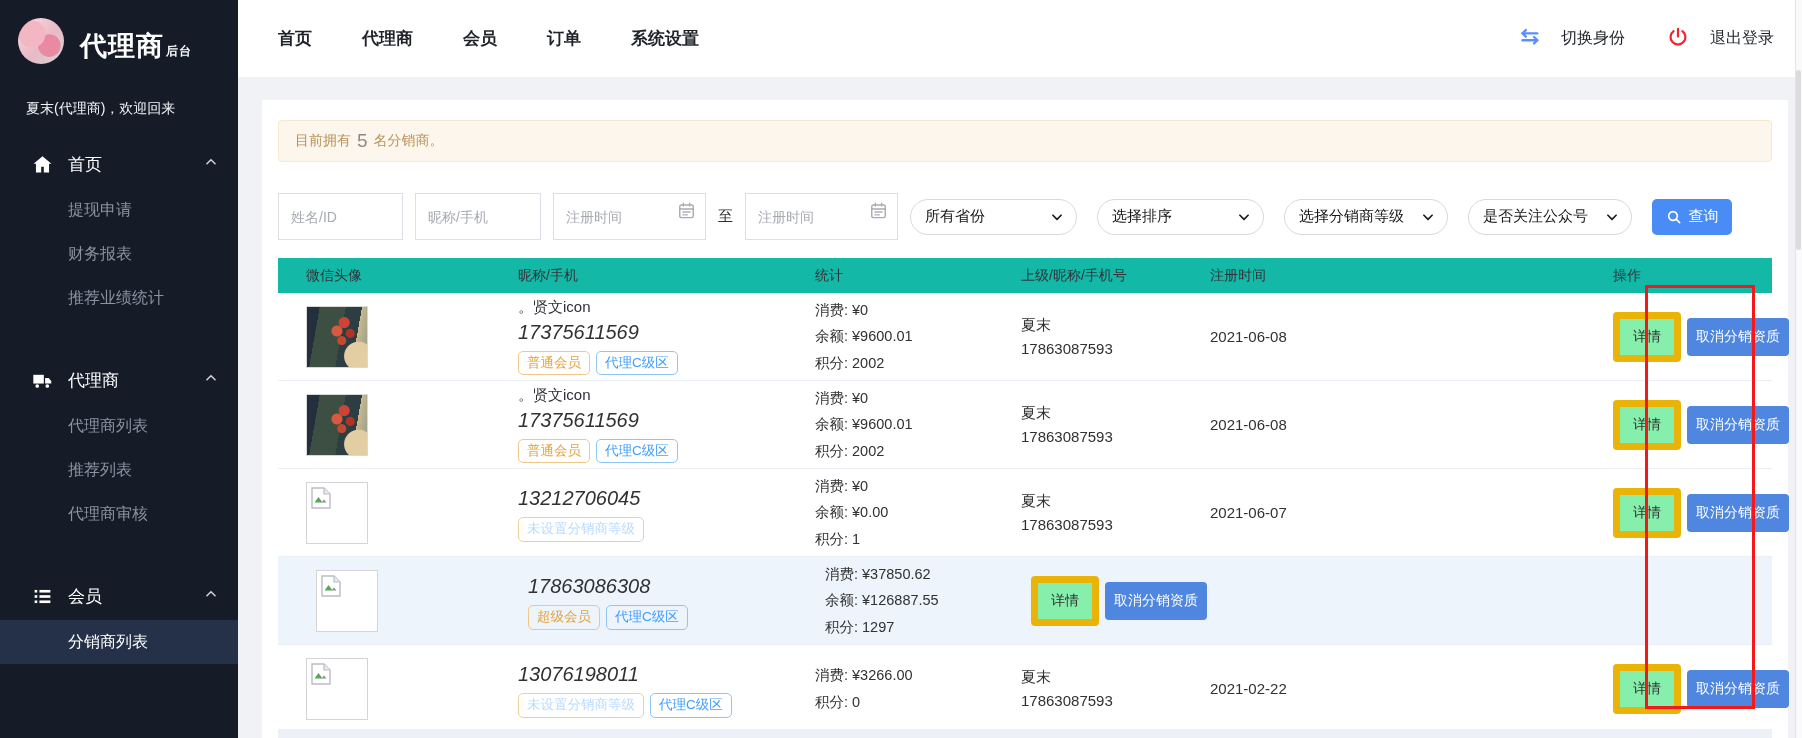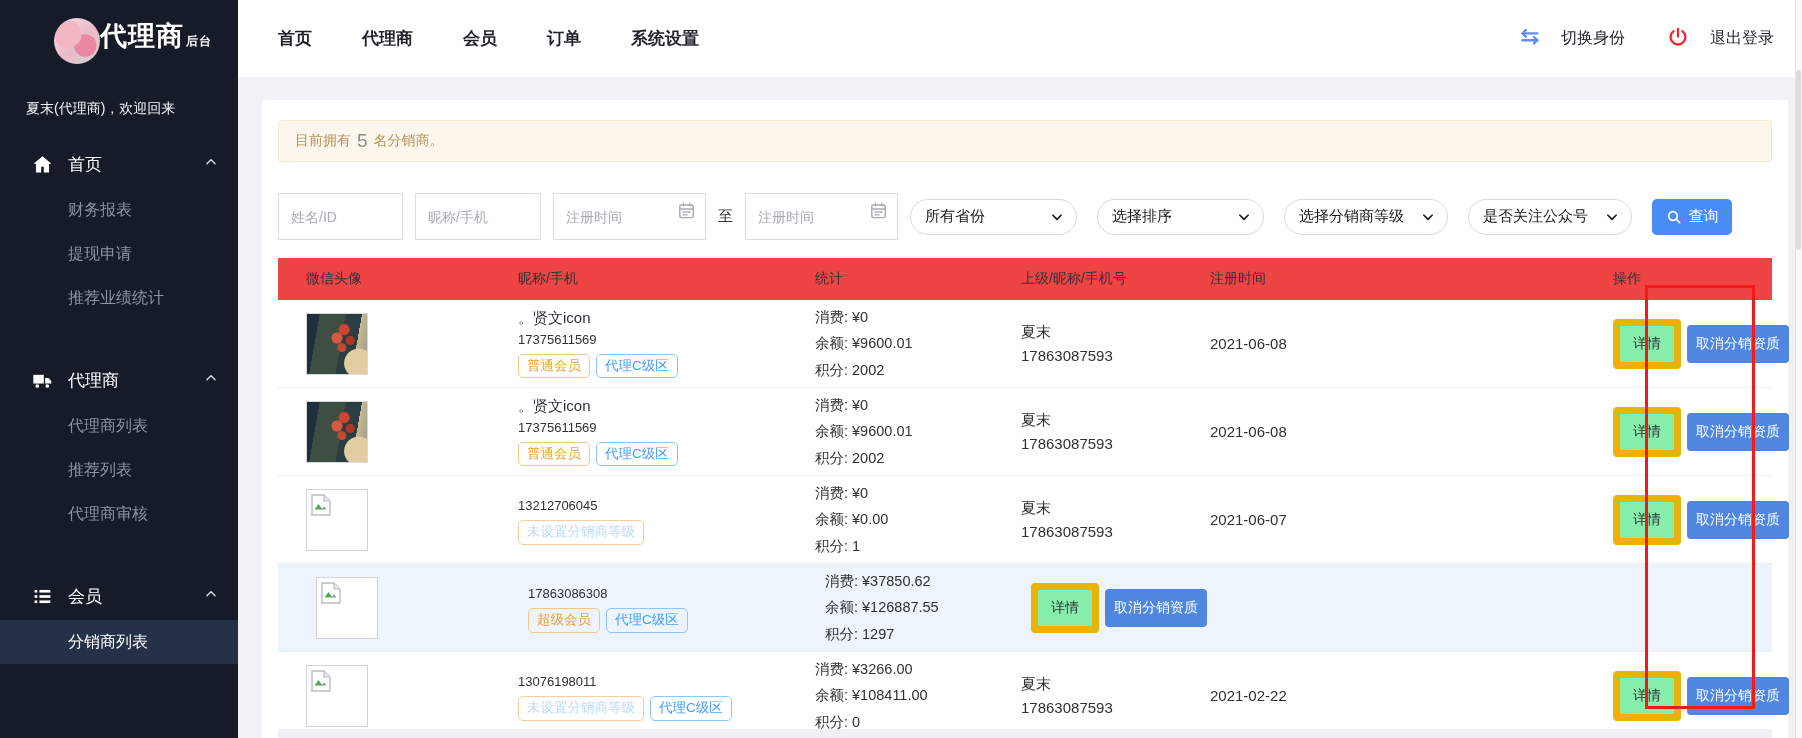--- a/index.html
+++ b/index.html
@@ -1,21 +1,21 @@
 <!DOCTYPE html>
 <html><head>
 <meta charset="utf-8">
 <style>
   * { margin:0; padding:0; box-sizing:border-box; }
   html,body { width:1802px; height:738px; overflow:hidden; font-family:"Liberation Sans","DejaVu Sans",sans-serif; background:#f0f2f5; }
   .app { position:relative; width:1802px; height:738px; }
 
   
   .sidebar { position:absolute; left:0; top:0; width:238px; height:738px; background:#151b27; color:#fff; z-index:5; }
-  .logo-row { display:flex; align-items:flex-start; padding:18px 0 0 18px;margin-left:36px; }
+  .logo-row { display:flex; align-items:flex-end; gap:16px; padding:18px 0 0 18px; }
   .logo-avatar { width:46px; height:46px; border-radius:50%; flex:none;
     background: radial-gradient(circle at 30% 35%, #f3b7c4 0 30%, transparent 32%),
                 radial-gradient(circle at 68% 60%, #e98aa2 0 26%, transparent 28%),
                 linear-gradient(135deg,#f7dfe3 0%, #e9b9c6 55%, #cfd8d4 100%); }
   .logo-text { font-size:27px; font-weight:bold; letter-spacing:1px; }
   .logo-suffix { font-size:12px; font-weight:bold; margin-left:2px; }
   .welcome { padding:0 0 0 26px; margin-top:36px; font-size:14px; color:#f2f4f7; }
   .menu { margin-top:22px; }
   .menu-group { margin-bottom:10px; }
   .group-head { display:flex; align-items:center; height:48px; padding:0 20px 0 30px; cursor:pointer; font-size:17px; color:#fff; }
@@ -58,36 +58,36 @@
   .select .sel-text { flex:1; }
   .select svg { width:14px; height:14px; margin-left:10px; }
   .w-s1 { width:167px; } .w-s2 { width:167px; } .w-s3 { width:164px; } .w-s4 { width:164px; }
   .search-btn { height:36px; width:80px; background:#4a8cf5; color:#fff; border:none; border-radius:5px;
     font-size:15px; display:flex; align-items:center; justify-content:center; gap:7px; cursor:pointer; font-family:inherit; }
   .search-btn svg { width:16px; height:16px; }
 
   
   .table { margin-top:18px; }
   .thead, .trow { display:grid; grid-template-columns:212px 297px 206px 189px 403px 1fr; padding:0 10px 0 28px; align-items:center; }
-  .thead { background:#ef4444; height:42px; font-size:14px; color:#30343a; }
+  .thead { background:#14b8a6; height:35px; font-size:14px; color:#30343a; }
   .trow { min-height:88px; border-bottom:1px solid #ebeef5; font-size:14px; color:#303133; }
   .trow.hl { background:#eef4fc;padding-left:38px; }
   .avatar { width:62px; height:62px; }
   .avatar.photo { border:1px solid #d8d8d8;
     background:
       radial-gradient(circle at 62% 26%, #cd4434 0 5px, transparent 6px),
       radial-gradient(circle at 50% 40%, #d85a3e 0 5px, transparent 6px),
       radial-gradient(circle at 72% 44%, #b33226 0 4px, transparent 5px),
       radial-gradient(circle at 58% 56%, #c24a30 0 4px, transparent 5px),
       radial-gradient(circle at 86% 82%, #e3cda2 0 14px, transparent 15px),
       linear-gradient(100deg, #232f3c 0 18%, #3c4f42 18% 55%, #2c3e42 55% 78%, #c9b98e 78%, #8d9a8a 100%); }
   .avatar.broken { border:1px solid #d4d4d4; background:#fff; position:relative; }
   .avatar.broken svg { position:absolute; left:4px; top:4px; width:20px; height:22px; }
   .nick-name { font-size:15px; color:#2d3036; }
-  .nick-phone { font-size:13px; margin-top:4px; }
+  .nick-phone { font-size:20px; margin-top:4px;font-style:italic; }
   .tags { margin-top:7px; display:flex; gap:6px; }
   .tag { display:inline-block; border:1px solid; border-radius:5px; padding:3px 8px; font-size:13.5px; line-height:1.2; white-space:nowrap; }
   .tag.orange { color:#e6a23c; border-color:#f0c78a; }
   .tag.blue   { color:#409eff; border-color:#8fc6f8; }
   .tag.muted  { color:#b9dbff; border-color:#f3cf9e; }
   .stats div { line-height:1.8; font-size:14.5px; }
   .parent div { font-size:15px; line-height:1.6; }
   .regdate { font-size:15px; }
   .actions { display:flex; align-items:center; gap:6px; }
   .detail-btn { background:#86efac; border:7px solid #eab308; border-radius:4px; padding:9px 13px; font-size:14px; color:#333; cursor:pointer; font-family:inherit; white-space:nowrap; }
@@ -120,22 +120,22 @@
             <span class="gicon">
               <svg viewBox="0 0 24 24" fill="#ffffff">
                 <path d="M12 2.5 1.8 11h2.7v10h6v-6.5h3v6.5h6V11h2.7z"></path>
               </svg>
             </span>
             <span class="glabel">首页</span>
             <span class="chev"><svg viewBox="0 0 24 24" fill="none" stroke="#cfd4db" stroke-width="2.6" stroke-linecap="round" stroke-linejoin="round">
                 <path d="M5 15l7-7 7 7"></path>
               </svg></span>
           </div>
+          <div class="menu-item">提现申请</div>
           <div class="menu-item">财务报表</div>
-          <div class="menu-item">提现申请</div>
           <div class="menu-item">推荐业绩统计</div>
           <div class="menu-gap"></div>
         </div>
         <div class="menu-group">
           <div class="group-head">
             <span class="gicon">
               <svg viewBox="0 0 24 24" fill="#ffffff">
                 <path d="M1.5 5.5h12v10h-12z"></path>
                 <path d="M15 9h4l3 3.5v3h-7z"></path>
                 <circle cx="6" cy="18.3" r="2.1"></circle>
@@ -404,21 +404,20 @@
                 </div>
                 <div>
                   <div class="nick-phone">13076198011</div>
                   <div class="tags">
                     <span class="tag muted">未设置分销商等级</span>
                     <span class="tag blue">代理C级区</span>
                   </div>
                 </div>
                 <div class="stats">
                   <div>消费: ¥3266.00</div>
-                  <div>余额: ¥108411.00</div>
                   <div>积分: 0</div>
                 </div>
                 <div class="parent">
                   <div>夏末</div>
                   <div>17863087593</div>
                 </div>
                 <div class="regdate">2021-02-22</div>
                 <div class="actions">
                   <button class="detail-btn">详情</button>
                   <button class="cancel-btn">取消分销资质</button>

